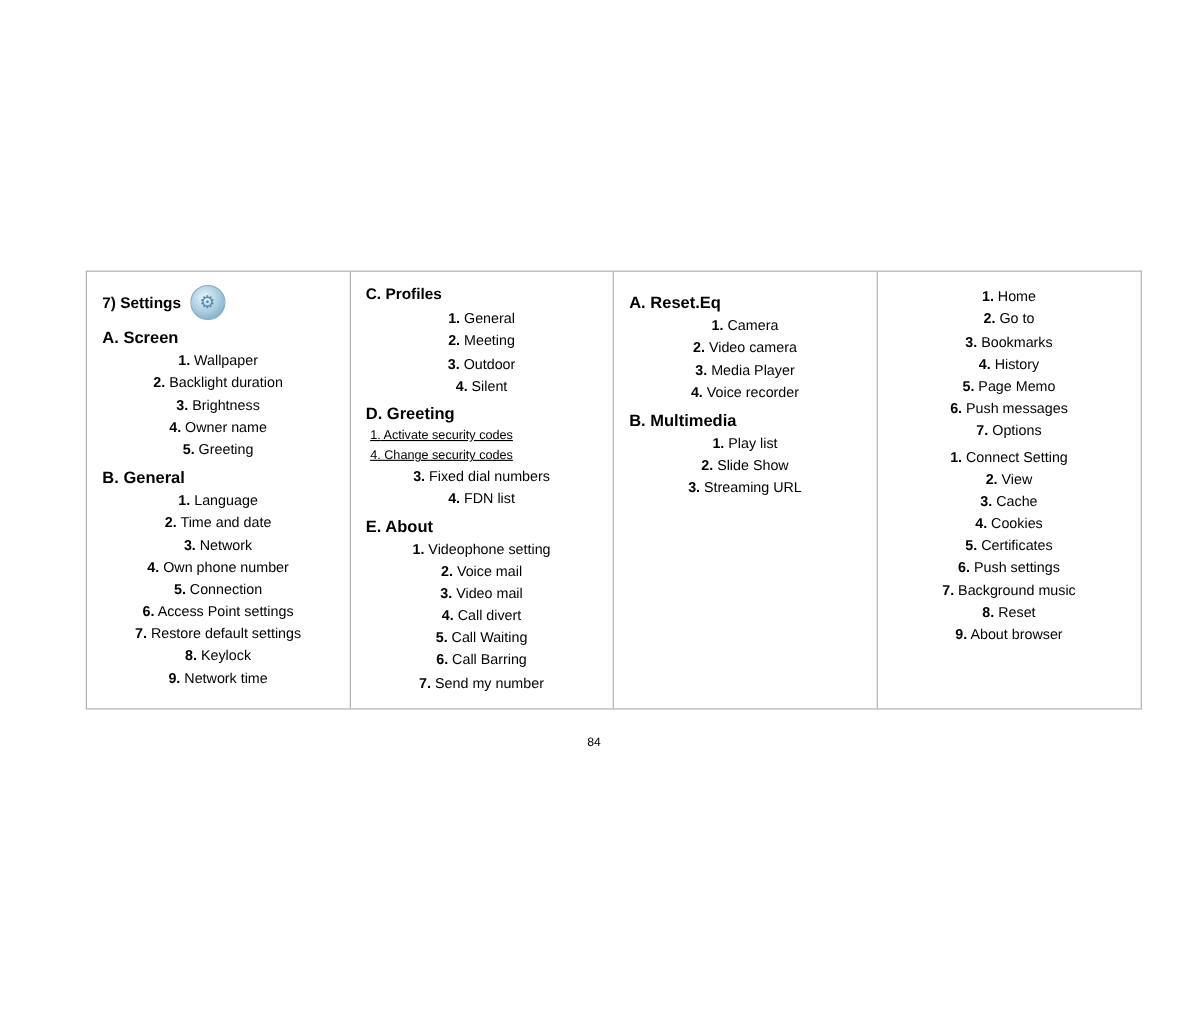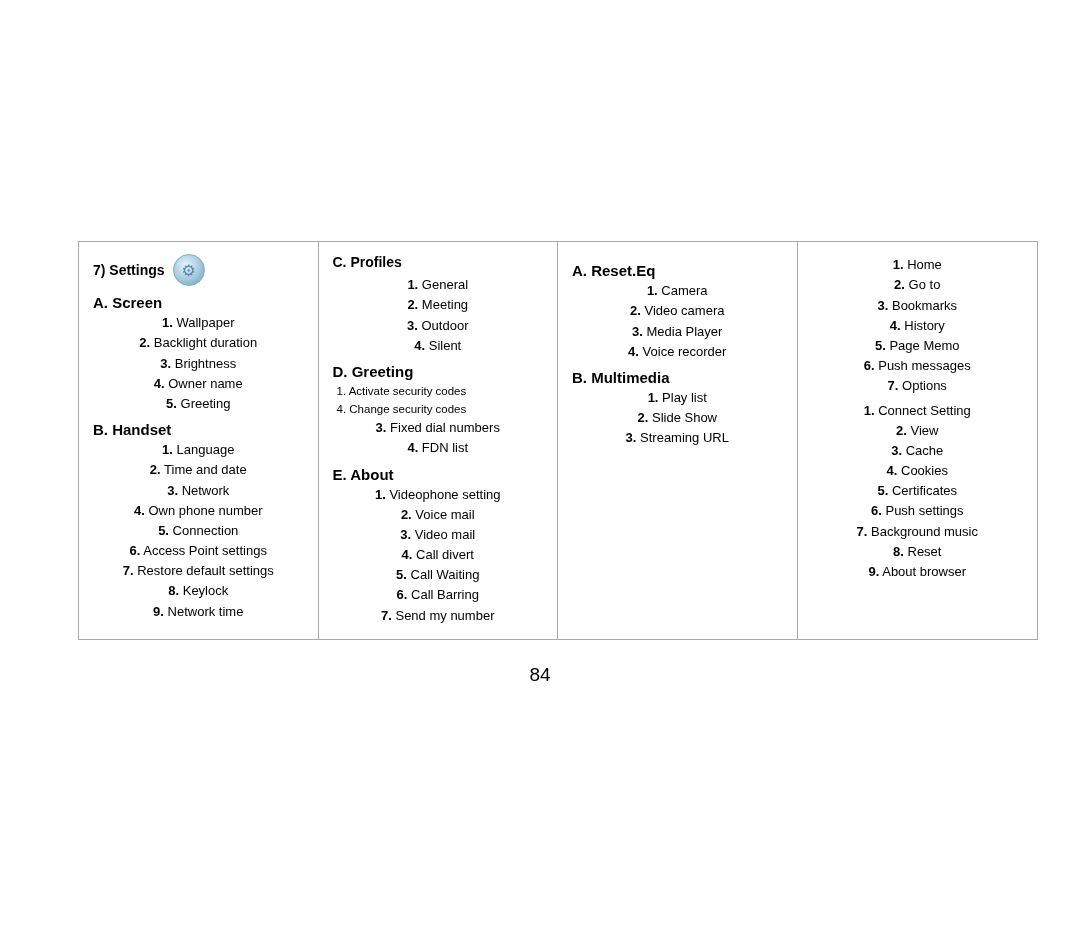--- a/index.html
+++ b/index.html
@@ -75,24 +75,25 @@
       text-align: center;
     }
     .list-item .num {
       font-weight: bold;
     }
     .list-item-small {
       margin: 2px 0;
       font-size: 11.5px;
       line-height: 1.4;
       padding-left: 4px;
+      text-decoration: underline;
     }
     .page-number {
       margin-top: 24px;
-      font-size: 19px;
+      font-size: 11px;
       font-weight: normal;
     }
   </style>
 </head>
 <body>
 
 <div class="page-wrapper">
   <div class="table-container">
 
     <div class="col">
@@ -101,21 +102,21 @@
         <div class="icon-circle">
           <span class="icon-gear">⚙</span>
         </div>
       </div>
       <div class="section-heading">A. Screen</div>
       <div class="list-item"><span class="num">1.</span> Wallpaper</div>
       <div class="list-item"><span class="num">2.</span> Backlight duration</div>
       <div class="list-item"><span class="num">3.</span> Brightness</div>
       <div class="list-item"><span class="num">4.</span> Owner name</div>
       <div class="list-item"><span class="num">5.</span> Greeting</div>
-      <div class="section-heading">B. Handset</div>
+      <div class="section-heading">B. General</div>
       <div class="list-item"><span class="num">1.</span> Language</div>
       <div class="list-item"><span class="num">2.</span> Time and date</div>
       <div class="list-item"><span class="num">3.</span> Network</div>
       <div class="list-item"><span class="num">4.</span> Own phone number</div>
       <div class="list-item"><span class="num">5.</span> Connection</div>
       <div class="list-item"><span class="num">6.</span> Access Point settings</div>
       <div class="list-item"><span class="num">7.</span> Restore default settings</div>
       <div class="list-item"><span class="num">8.</span> Keylock</div>
       <div class="list-item"><span class="num">9.</span> Network time</div>
     </div>

